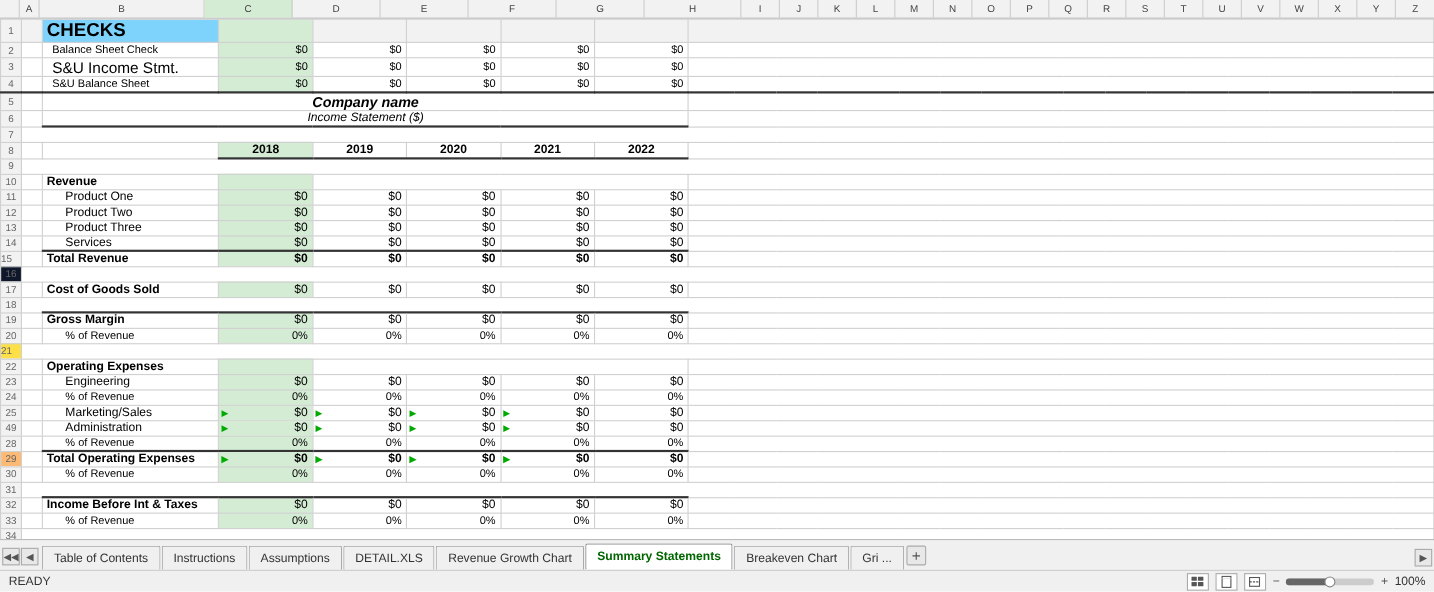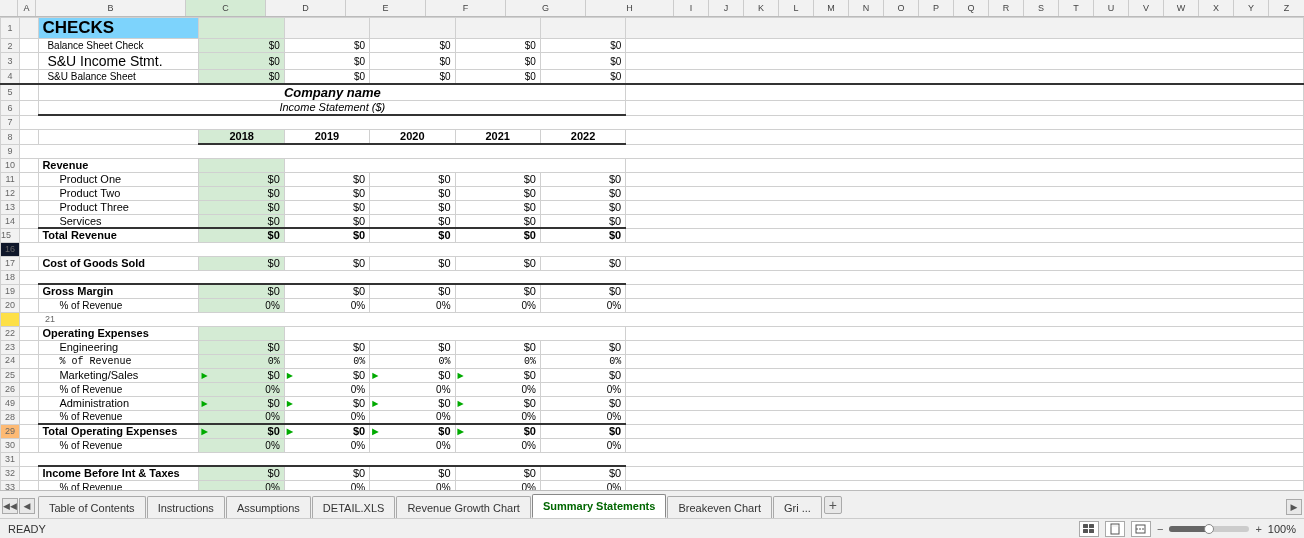--- a/index.html
+++ b/index.html
@@ -274,21 +274,21 @@
         <td style="border:1px solid #d0d0d0; padding-left:20px; font-size:10px;">% of Revenue</td>
         <td style="border:1px solid #d0d0d0; background:#d4ebd4; text-align:right; padding-right:4px; font-size:10px;">0%</td>
         <td style="border:1px solid #d0d0d0; text-align:right; padding-right:4px; font-size:10px;">0%</td>
         <td style="border:1px solid #d0d0d0; text-align:right; padding-right:4px; font-size:10px;">0%</td>
         <td style="border:1px solid #d0d0d0; text-align:right; padding-right:4px; font-size:10px;">0%</td>
         <td style="border:1px solid #d0d0d0; text-align:right; padding-right:4px; font-size:10px;">0%</td>
         <td colspan="18" style="border:1px solid #d0d0d0;"></td>
       </tr>
 
       <tr style="height:14px;">
-        <td style="border:1px solid #d0d0d0; background:#fde047; text-align:left; font-size:9px; color:#666;padding-left:44px;">21</td>
+        <td style="border:1px solid #d0d0d0; background:#fde047; text-align:left; font-size:9px; color:#666;">21</td>
         <td colspan="25" style="border:1px solid #d0d0d0;"></td>
       </tr>
 
       <tr style="height:14px;">
         <td style="border:1px solid #d0d0d0; background:#f2f2f2; text-align:center; font-size:9px; color:#666;">22</td>
         <td style="border:1px solid #d0d0d0;"></td>
         <td style="border:1px solid #d0d0d0; font-weight:bold; padding-left:3px;">Operating Expenses</td>
         <td style="border:1px solid #d0d0d0; background:#d4ebd4;"></td>
         <td colspan="4" style="border:1px solid #d0d0d0;"></td>
         <td colspan="18" style="border:1px solid #d0d0d0;"></td>
@@ -299,21 +299,21 @@
         <td style="border:1px solid #d0d0d0;"></td>
         <td style="border:1px solid #d0d0d0; padding-left:20px;">Engineering</td>
         <td style="border:1px solid #d0d0d0; background:#d4ebd4; text-align:right; padding-right:4px;">$0</td>
         <td style="border:1px solid #d0d0d0; text-align:right; padding-right:4px;">$0</td>
         <td style="border:1px solid #d0d0d0; text-align:right; padding-right:4px;">$0</td>
         <td style="border:1px solid #d0d0d0; text-align:right; padding-right:4px;">$0</td>
         <td style="border:1px solid #d0d0d0; text-align:right; padding-right:4px;">$0</td>
         <td colspan="18" style="border:1px solid #d0d0d0;"></td>
       </tr>
 
-      <tr style="height:14px;font-family:Liberation Mono, monospace;">
+      <tr style="height:14px;">
         <td style="border:1px solid #d0d0d0; background:#f2f2f2; text-align:center; font-size:9px; color:#666;">24</td>
         <td style="border:1px solid #d0d0d0;"></td>
         <td style="border:1px solid #d0d0d0; padding-left:20px; font-size:10px;">% of Revenue</td>
         <td style="border:1px solid #d0d0d0; background:#d4ebd4; text-align:right; padding-right:4px; font-size:10px;">0%</td>
         <td style="border:1px solid #d0d0d0; text-align:right; padding-right:4px; font-size:10px;">0%</td>
         <td style="border:1px solid #d0d0d0; text-align:right; padding-right:4px; font-size:10px;">0%</td>
         <td style="border:1px solid #d0d0d0; text-align:right; padding-right:4px; font-size:10px;">0%</td>
         <td style="border:1px solid #d0d0d0; text-align:right; padding-right:4px; font-size:10px;">0%</td>
         <td colspan="18" style="border:1px solid #d0d0d0;"></td>
       </tr>
@@ -331,31 +331,20 @@
         <td style="border:1px solid #d0d0d0; text-align:right; padding-right:4px; position:relative;">
           <span style="color:#00aa00; font-size:8px; position:absolute; left:2px; top:2px;">▶</span>$0
         </td>
         <td style="border:1px solid #d0d0d0; text-align:right; padding-right:4px; position:relative;">
           <span style="color:#00aa00; font-size:8px; position:absolute; left:2px; top:2px;">▶</span>$0
         </td>
         <td style="border:1px solid #d0d0d0; text-align:right; padding-right:4px;">$0</td>
         <td colspan="18" style="border:1px solid #d0d0d0;"></td>
       </tr>
 
-      <tr style="height:14px;">
-        <td style="border:1px solid #d0d0d0; background:#f2f2f2; text-align:center; font-size:9px; color:#666;">26</td>
-        <td style="border:1px solid #d0d0d0;"></td>
-        <td style="border:1px solid #d0d0d0; padding-left:20px; font-size:10px;">% of Revenue</td>
-        <td style="border:1px solid #d0d0d0; background:#d4ebd4; text-align:right; padding-right:4px; font-size:10px;">0%</td>
-        <td style="border:1px solid #d0d0d0; text-align:right; padding-right:4px; font-size:10px;">0%</td>
-        <td style="border:1px solid #d0d0d0; text-align:right; padding-right:4px; font-size:10px;">0%</td>
-        <td style="border:1px solid #d0d0d0; text-align:right; padding-right:4px; font-size:10px;">0%</td>
-        <td style="border:1px solid #d0d0d0; text-align:right; padding-right:4px; font-size:10px;">0%</td>
-        <td colspan="18" style="border:1px solid #d0d0d0;"></td>
-      </tr>
 
       <tr style="height:14px;">
         <td style="border:1px solid #d0d0d0; background:#f2f2f2; text-align:center; font-size:9px; color:#666;">49</td>
         <td style="border:1px solid #d0d0d0;"></td>
         <td style="border:1px solid #d0d0d0; padding-left:20px;">Administration</td>
         <td style="border:1px solid #d0d0d0; background:#d4ebd4; text-align:right; padding-right:4px; position:relative;">
           <span style="color:#00aa00; font-size:8px; position:absolute; left:2px; top:2px;">▶</span>$0
         </td>
         <td style="border:1px solid #d0d0d0; text-align:right; padding-right:4px; position:relative;">
           <span style="color:#00aa00; font-size:8px; position:absolute; left:2px; top:2px;">▶</span>$0

